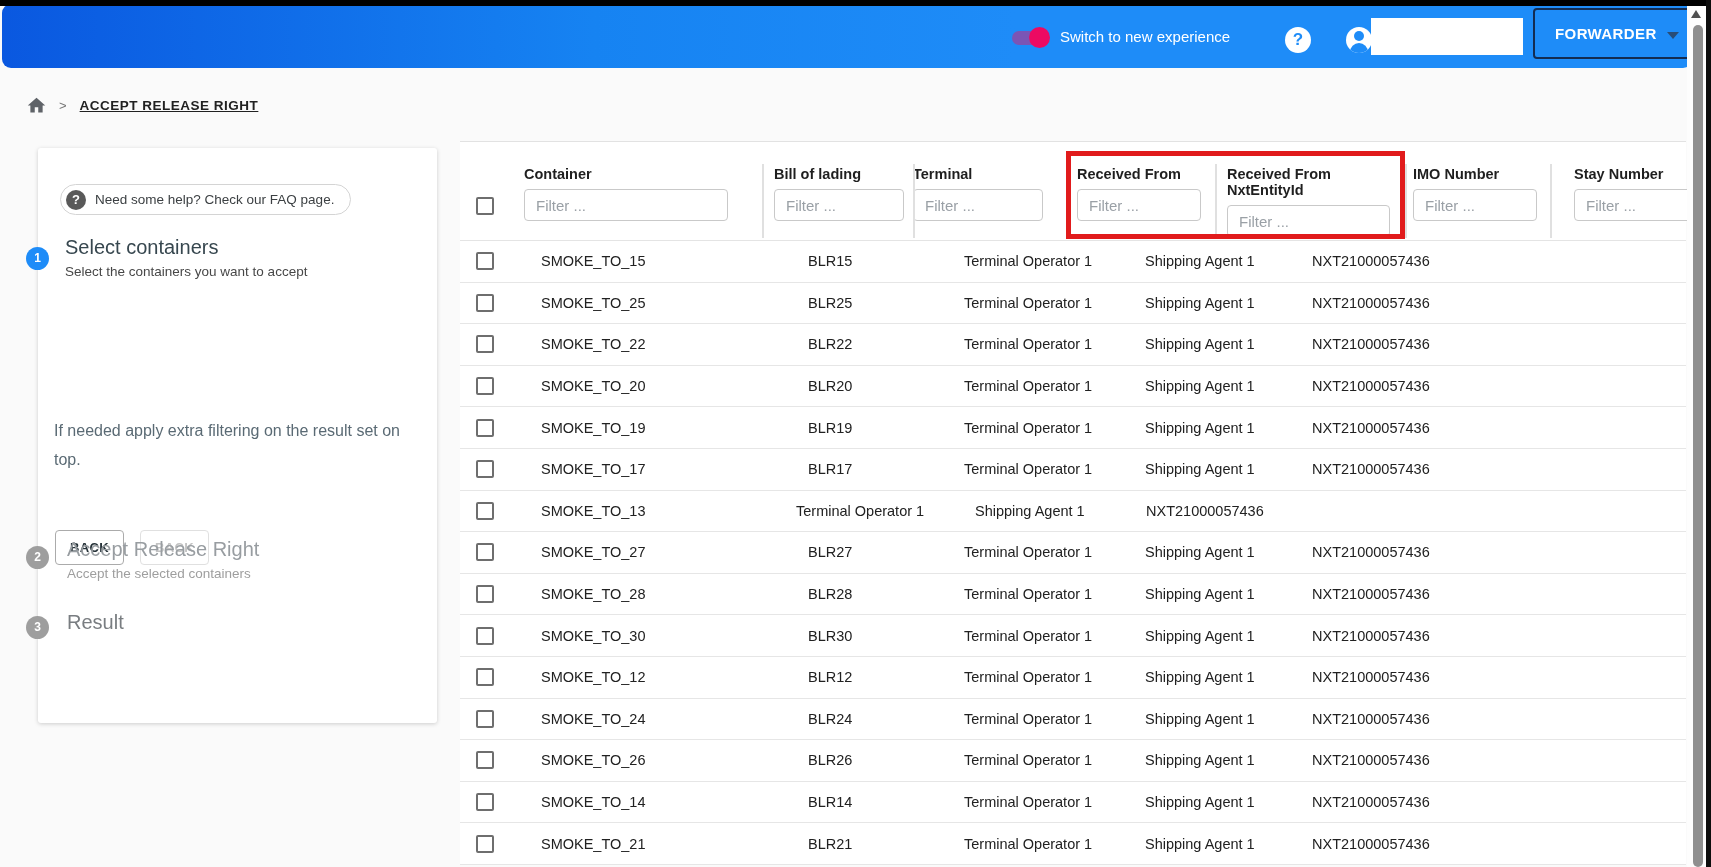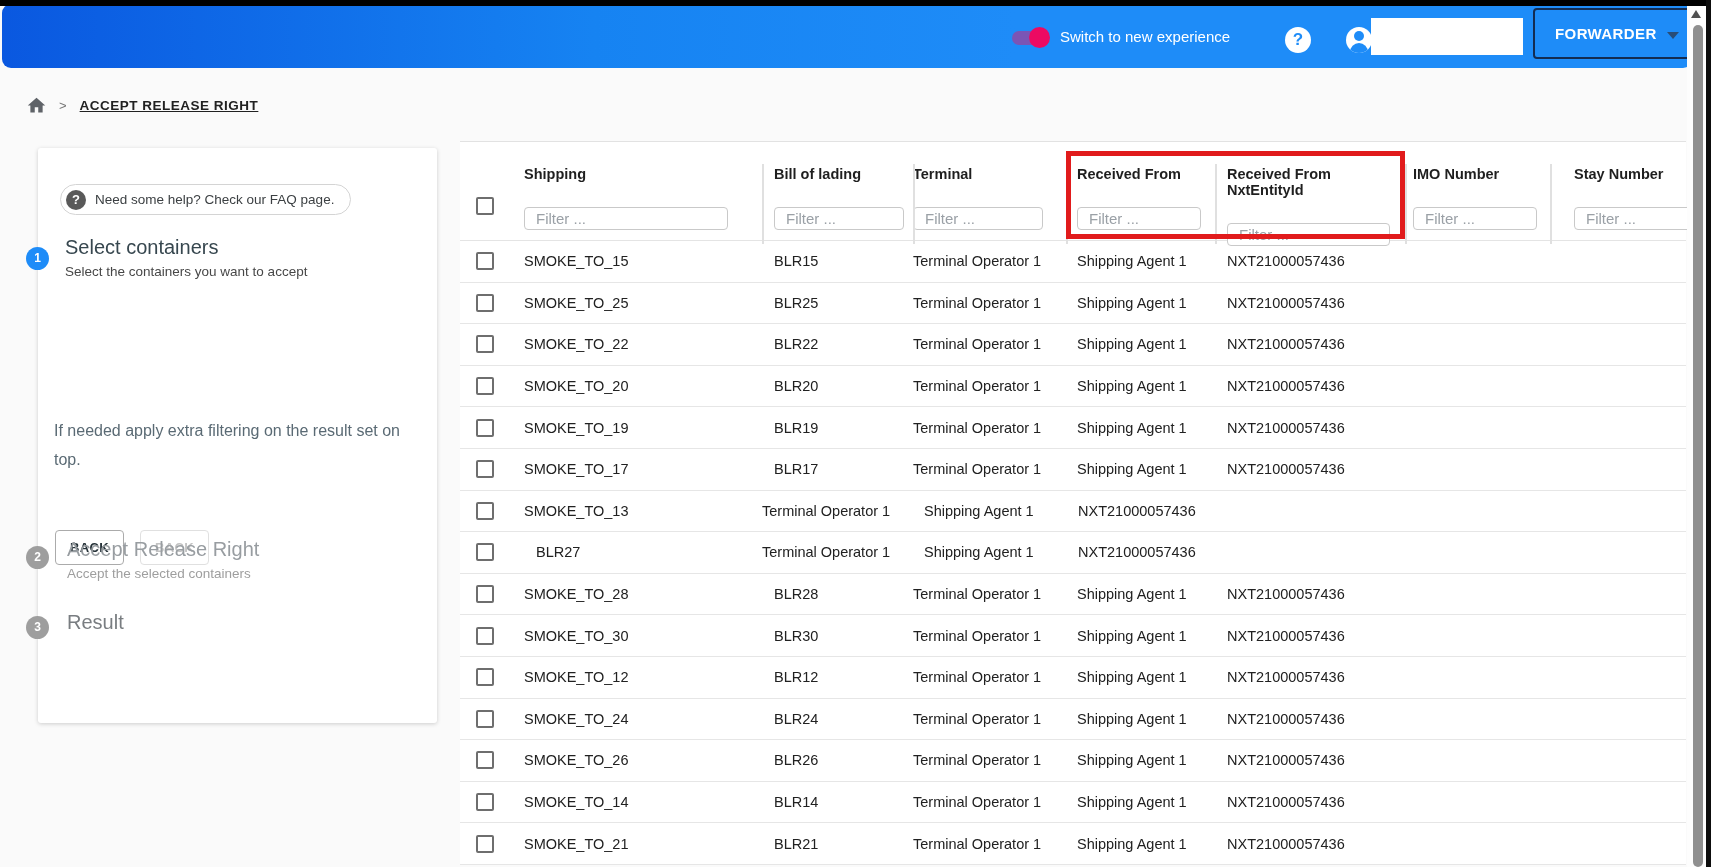--- a/index.html
+++ b/index.html
@@ -65,32 +65,32 @@
   .step2-sub { position:absolute; left:29px; top:418px; font-size:13.5px; color:#9e9e9e; }
   .step3-title { position:absolute; left:29px; top:463px; font-size:20px; color:#797d81; }
 
   
   .table { position:absolute; left:460px; top:141px; width:1226px; background:#fff; border-top:1px solid #e2e2e2; }
   .grid-row { display:grid; grid-template-columns:64px 238px 151px 153px 149px 190px 145px 136px; }
   .thead { height:99px; border-bottom:1px solid #e4e4e4; position:relative; background:#fff; }
   .th { position:relative; padding-top:24px; }
   .th .divider { position:absolute; left:0; top:22px; bottom:2px; width:2px; background:#e0e0e0; }
   .hlabel { font-size:14.5px; font-weight:bold; color:#1f1f1f; display:block; }
-  .filter { display:block; margin-top:25px; height:23px; border:1px solid #c9c9c9; border-radius:4px;
+  .filter { display:block; margin-top:7px; height:32px; border:1px solid #c9c9c9; border-radius:4px;
     font-size:15px; color:#3c4043; padding:0 11px; font-family:"Liberation Sans",sans-serif; outline:none; background:#fff; }
   .filter::placeholder { color:#9aa0a6; }
   .c1 { padding-left:0; } .c2 { padding-left:12px; } .c3 { padding-left:0; } .c4 { padding-left:11px; }
   .c5 { padding-left:12px; } .c6 { padding-left:8px; } .c7 { padding-left:24px; }
   .f1 { width:204px; } .f2 { width:130px; } .f3 { width:130px; } .f4 { width:124px; }
   .f5 { width:163px; } .f6 { width:124px; } .f7 { width:121px; }
   .cb { display:inline-block; width:18px; height:18px; border:2px solid #6e6e6e; border-radius:2px; background:#fff; cursor:pointer; }
   .th.c0 .cb { position:absolute; left:16px; top:55px; }
   .highlight-box { position:absolute; left:606px; top:9px; width:339px; height:88px;
     border:5px solid #e11b1c; z-index:5; pointer-events:none; }
-  .tr { height:41.6px; border-bottom:1px solid #e6e6e6; background:#fff; }
+  .tr { height:41.6px; border-bottom:1px solid #e6e6e6; background:#fff;gap:17px; }
   .td { font-size:14.5px; color:#212121; display:flex; align-items:center; }
   .td.c0 { padding-left:16px; }
 
   
   .scrollbar { position:absolute; left:1687px; top:0; width:19px; height:867px; background:#fdfdfd; z-index:30; }
   .sb-up { position:absolute; left:4px; top:10px; width:0; height:0;
     border-left:5px solid transparent; border-right:5px solid transparent; border-bottom:8px solid #4f4f4f; }
   .sb-thumb { position:absolute; left:6px; top:25px; width:10px; height:842px; border-radius:5px; background:#8f8f8f; }
 </style>
 </head>
@@ -148,21 +148,21 @@
   <span class="step-circle step3-circle">3</span>
   <h2 class="step3-title" style="font-weight:normal;">Result</h2>
 </aside>
 
 <section class="table">
   <div class="thead grid-row">
     <div class="th c0">
       <span class="cb"></span>
     </div>
     <div class="th c1">
-      <span class="hlabel">Shipping</span>
+      <span class="hlabel">Container</span>
       <input class="filter f1" placeholder="Filter ..." style="">
     </div>
     <div class="th c2">
         <span class="divider"></span>
       <span class="hlabel">Bill of lading</span>
       <input class="filter f2" placeholder="Filter ..." style="">
     </div>
     <div class="th c3">
         <span class="divider"></span>
       <span class="hlabel">Terminal</span>
@@ -273,20 +273,21 @@
         <div class="td c3">Terminal Operator 1</div>
         <div class="td c4">Shipping Agent 1</div>
         <div class="td c5">NXT21000057436</div>
         <div class="td c6"></div>
         <div class="td c7"></div>
       </div>
     <div class="tr grid-row">
         <div class="td c0">
           <span class="cb"></span>
         </div>
+        <div class="td c1">SMOKE_TO_27</div>
         <div class="td c2">BLR27</div>
         <div class="td c3">Terminal Operator 1</div>
         <div class="td c4">Shipping Agent 1</div>
         <div class="td c5">NXT21000057436</div>
         <div class="td c6"></div>
         <div class="td c7"></div>
       </div>
     <div class="tr grid-row">
         <div class="td c0">
           <span class="cb"></span>

